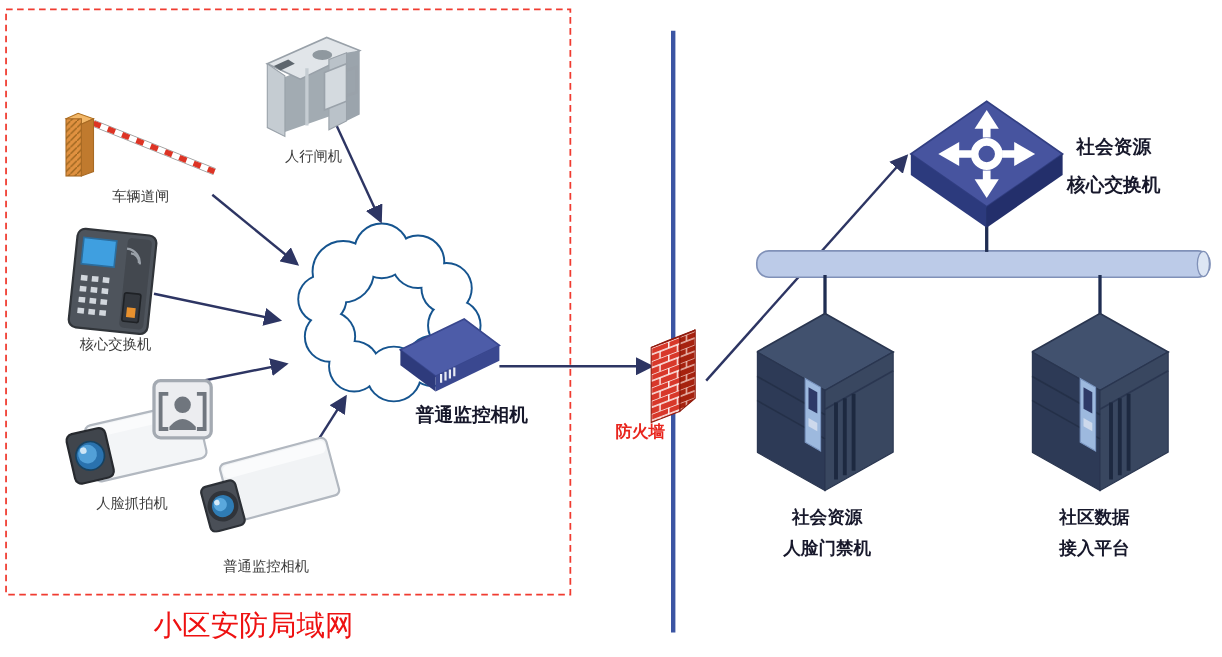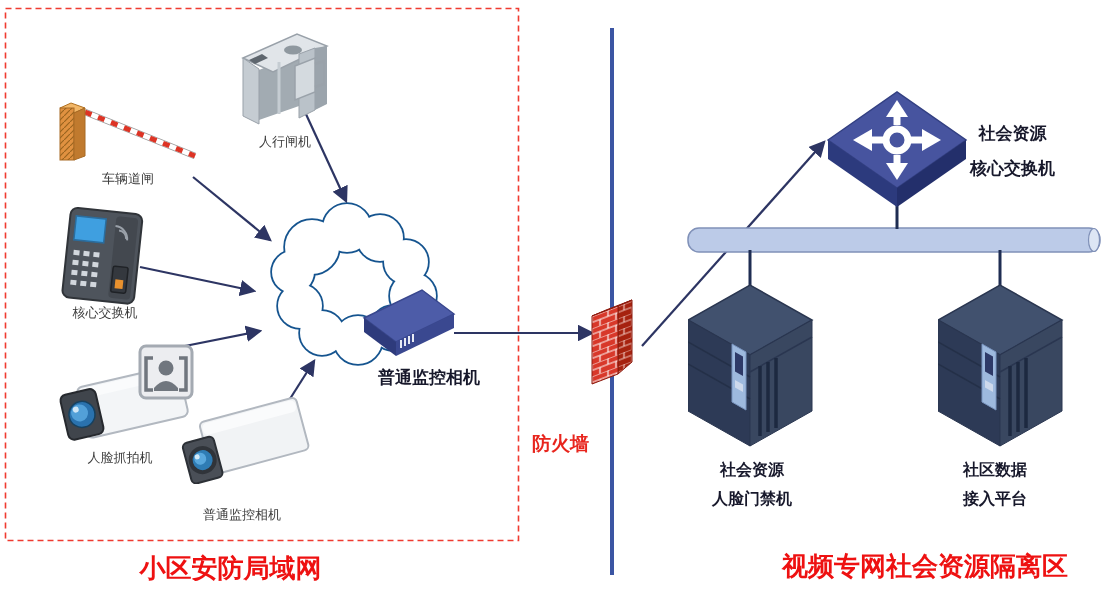--- a/index.html
+++ b/index.html
@@ -2,22 +2,22 @@
 <html><head>
 <meta charset="utf-8">
 <style>
   html,body{margin:0;padding:0;background:#ffffff;}
   .stage{position:relative;width:1111px;height:597px;background:#ffffff;overflow:hidden;
          font-family:"Liberation Sans",sans-serif;}
   .abs{position:absolute;}
   .lbl{font-size:13px;color:#3c3c3c;text-align:center;white-space:nowrap;}
   .lbl-bold{font-size:17px;font-weight:700;color:#17182b;text-align:center;white-space:nowrap;}
   .lbl-bold-sm{font-size:16px;font-weight:700;color:#17182b;text-align:center;white-space:nowrap;}
-  .lbl-red{font-size:19px;font-weight:700;color:#e8251d;text-align:left;white-space:nowrap;margin-top:48px;}
-  .zone{font-size:26px;font-weight:700;color:#ee1111;text-align:center;white-space:nowrap;}
+  .lbl-red{font-size:15px;font-weight:700;color:#e8251d;text-align:center;white-space:nowrap;}
+  .zone{font-size:26px;font-weight:400;color:#ee1111;text-align:center;white-space:nowrap;}
   svg{display:block;}
 </style>
 </head>
 <body>
 
 <div class="stage">
 
   <svg class="abs" style="left:0;top:0;" width="1111" height="597" viewBox="0 0 1111 597">
     <defs>
       <marker id="ah" viewBox="0 0 10 10" refX="8.5" refY="5" markerWidth="7.5" markerHeight="7.5" orient="auto">
@@ -251,15 +251,14 @@
   <div class="abs lbl-bold" style="left:950px;top:122px;width:125px;">社会资源</div>
   <div class="abs lbl-bold" style="left:950px;top:157px;width:125px;">核心交换机</div>
 
   <div class="abs lbl-bold-sm" style="left:692px;top:460px;width:120px;">社会资源</div>
   <div class="abs lbl-bold-sm" style="left:692px;top:489px;width:120px;">人脸门禁机</div>
 
   <div class="abs lbl-bold-sm" style="left:935px;top:460px;width:120px;">社区数据</div>
   <div class="abs lbl-bold-sm" style="left:935px;top:489px;width:120px;">接入平台</div>
 
   <div class="abs zone" style="left:128px;top:551px;width:205px;">小区安防局域网</div>
-  <div class="abs zone" style="left:765px;top:549px;width:320px;">视频专网社会资源隔离区</div>
 
 </div>
 
 </body></html>

